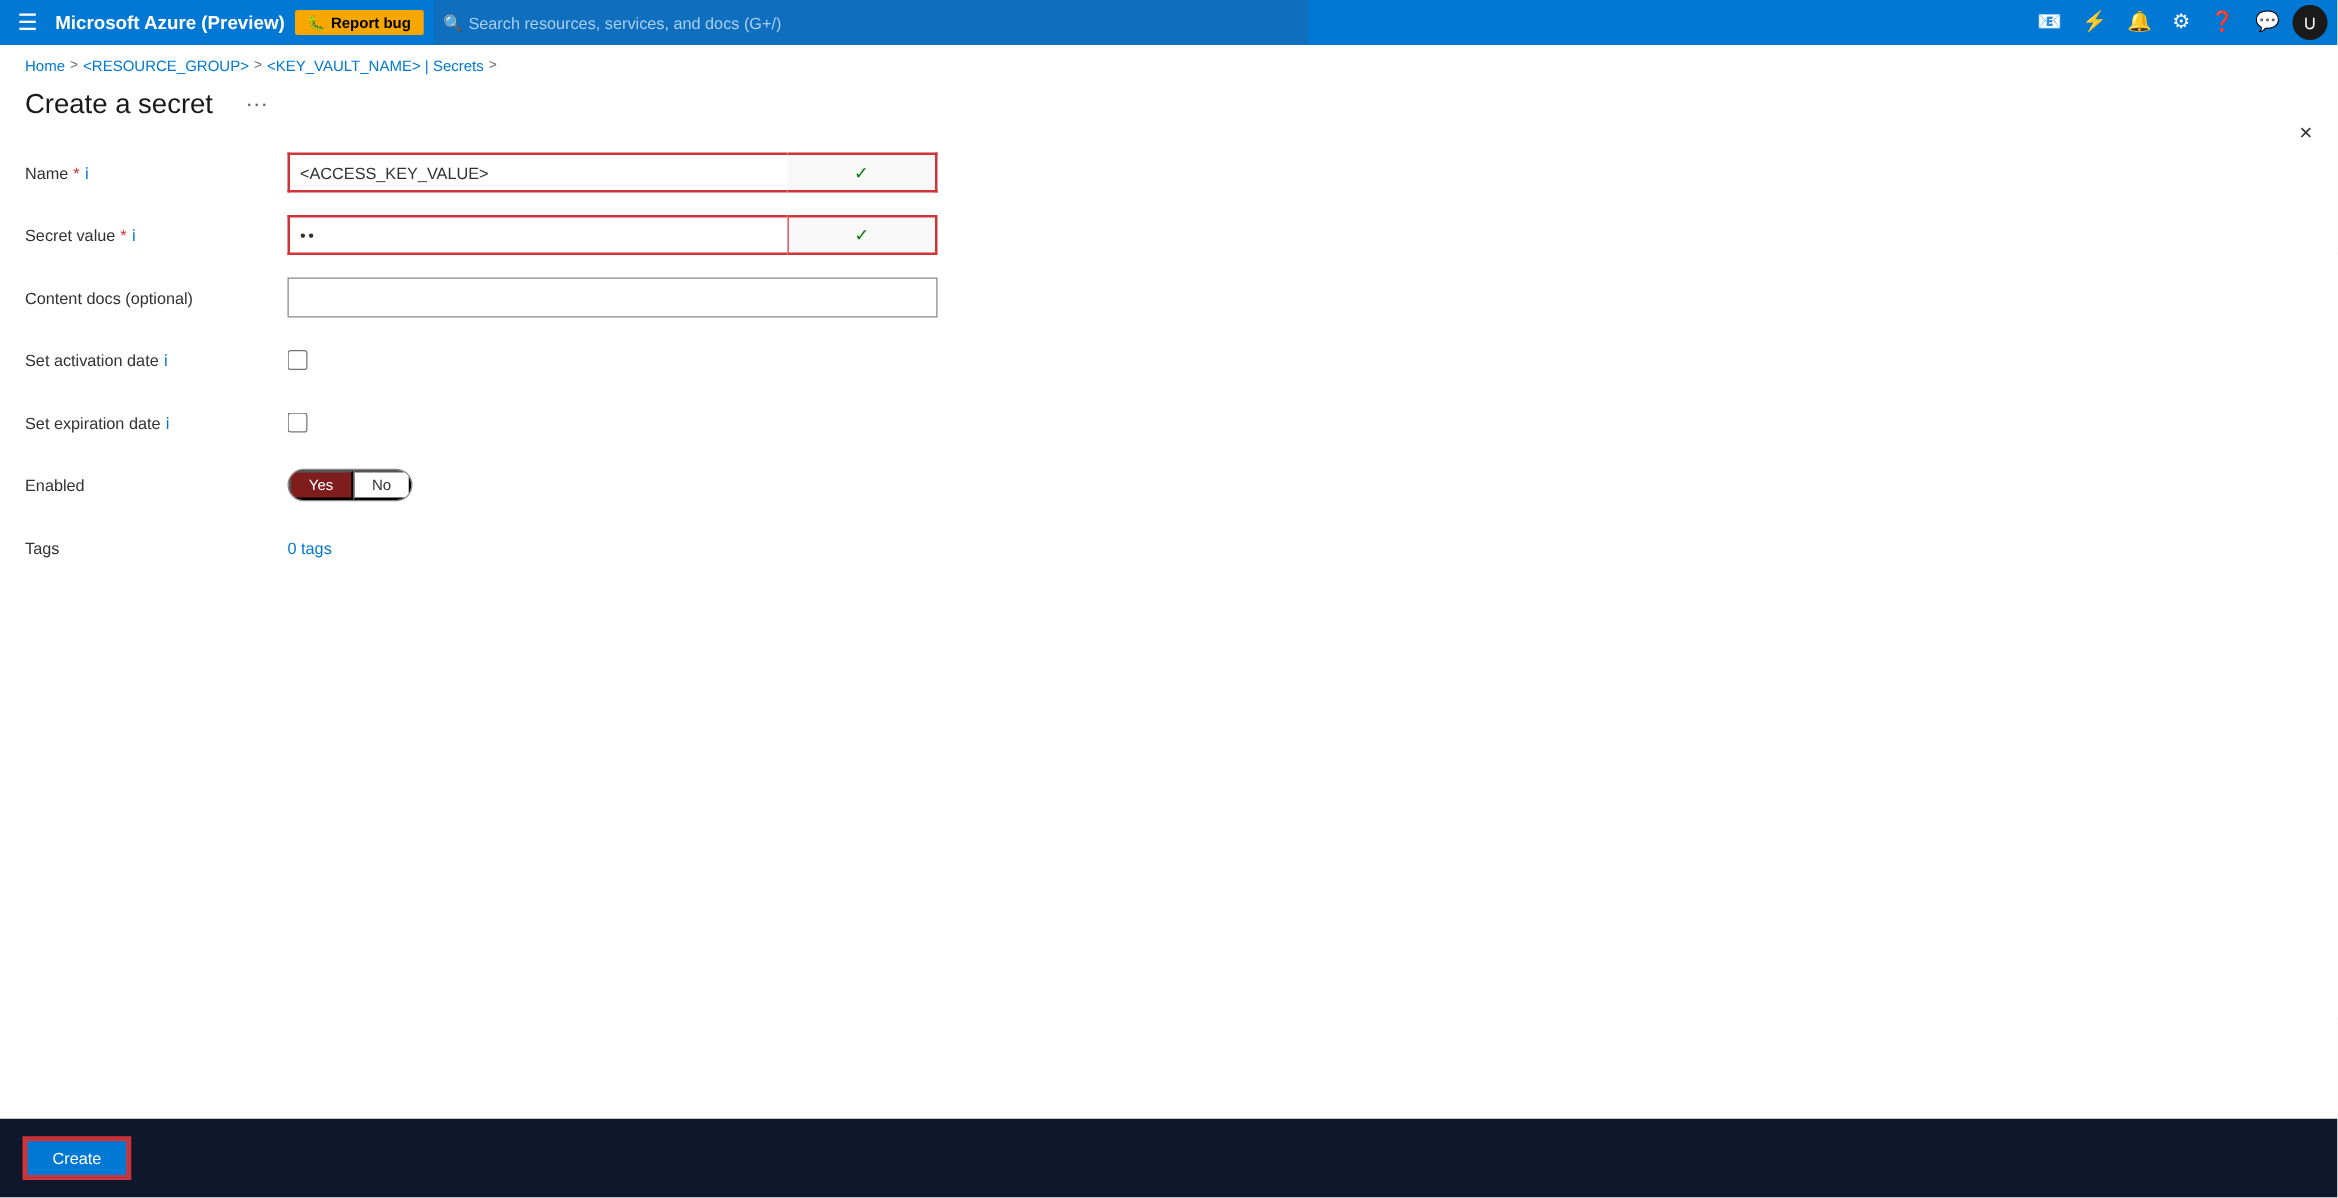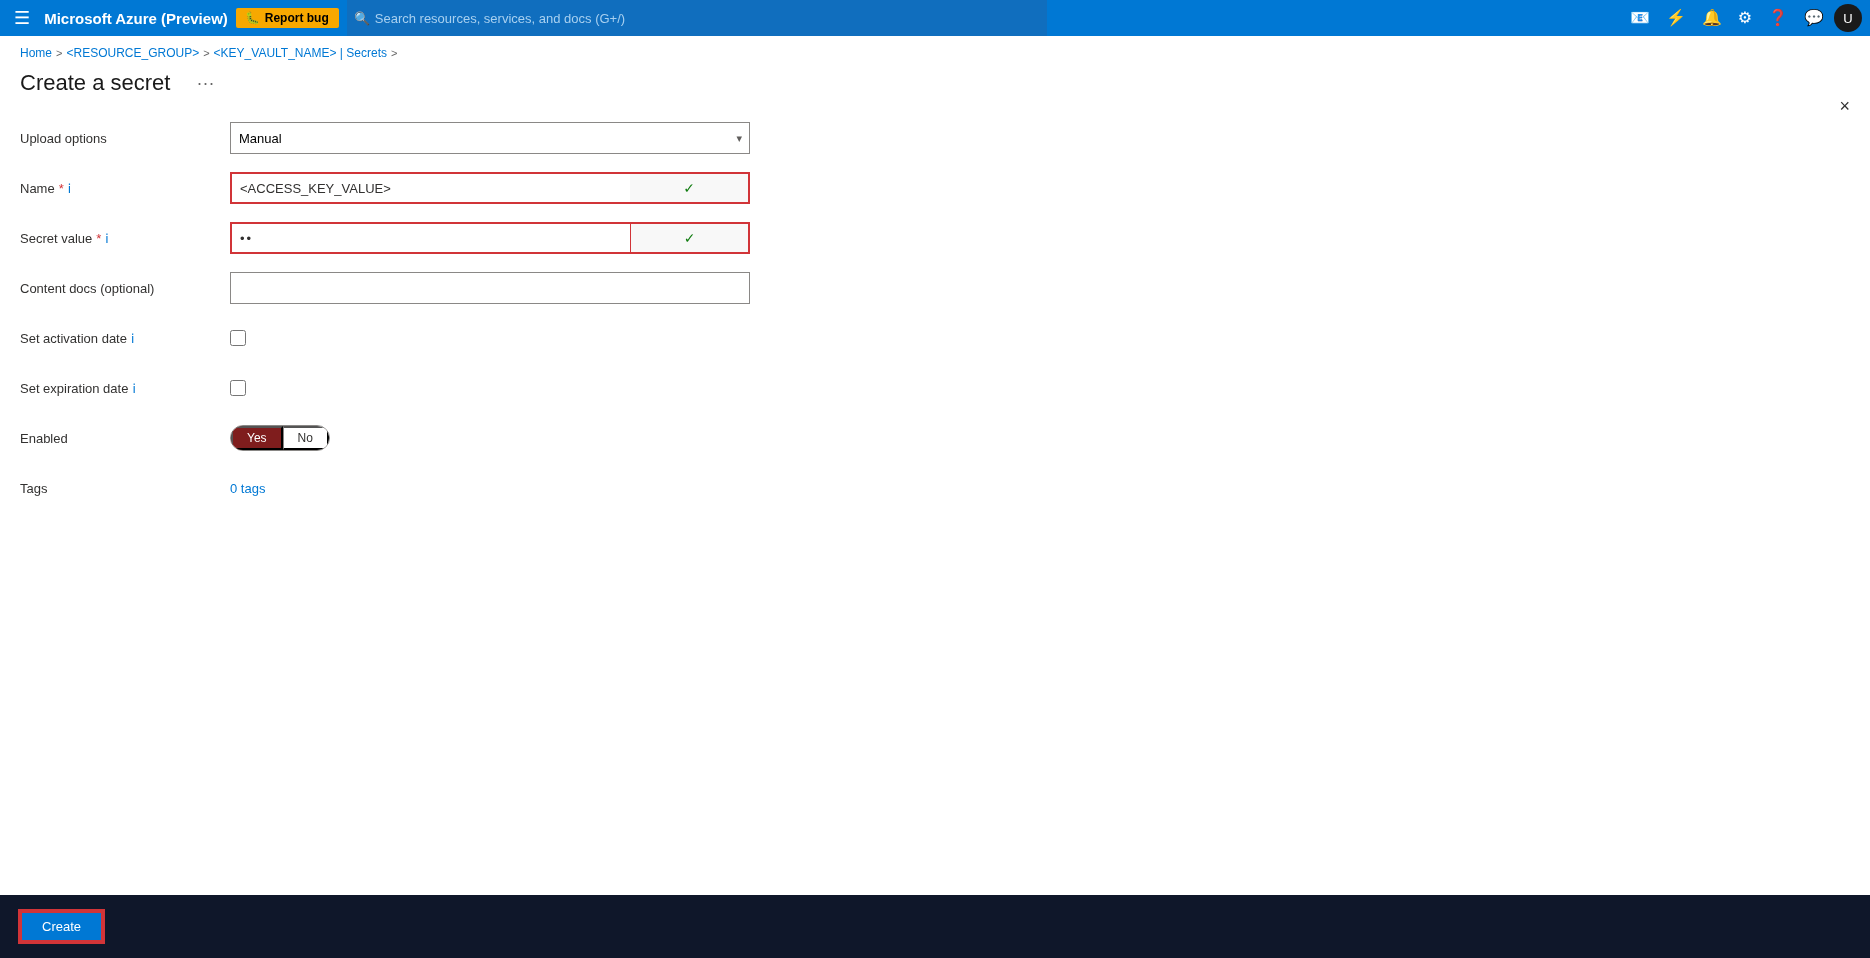--- a/index.html
+++ b/index.html
@@ -87,21 +87,21 @@
     .main-content {
       background: white;
       min-height: calc(958px - 36px);
       padding: 0;
       position: relative;
     }
 
     
     .breadcrumb {
       display: flex;
-      align-items: center;
+      align-items: flex-start;
       gap: 4px;
       padding: 10px 20px 6px 20px;
       font-size: 12px;
       color: #0078d4;
     }
     .breadcrumb-item { color: #0078d4; cursor: pointer; }
     .breadcrumb-separator { color: #666; font-size: 11px; }
 
     
     .page-title-row {
@@ -352,31 +352,20 @@
 
   <div class="page-title-row">
     <h1 class="page-title">Create a secret</h1>
     <span class="page-title-dots">···</span>
   </div>
 
   <button class="close-btn">×</button>
 
   <div class="form-area">
 
-    <div class="form-row">
-      <label class="form-label">Upload options</label>
-      <div class="form-control-wrap">
-        <div class="select-wrapper">
-          <select>
-            <option>Manual</option>
-          </select>
-          <span class="select-chevron">▾</span>
-        </div>
-      </div>
-    </div>
 
     <div class="form-row">
       <label class="form-label">
         <span>Name</span>
         <span class="required">*</span>
         <span class="info-icon">ℹ</span>
       </label>
       <div class="form-control-wrap">
         <div class="input-name-wrapper">
           <input type="text" class="input-name" value="&lt;ACCESS_KEY_VALUE&gt;" style="flex: 1 1 0%; border-right: none;">

